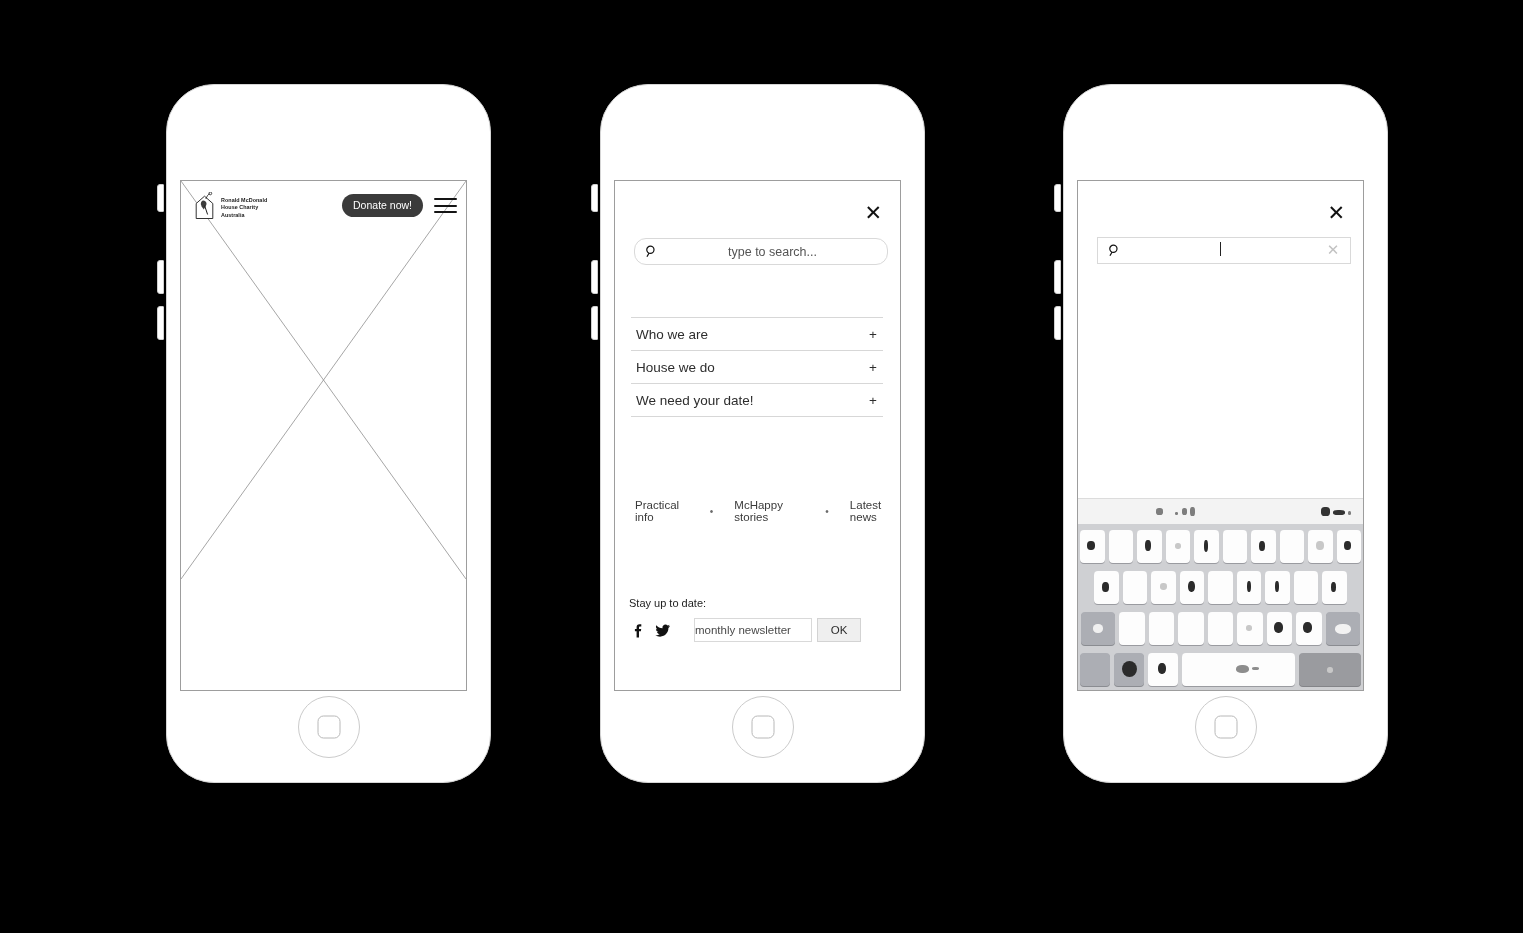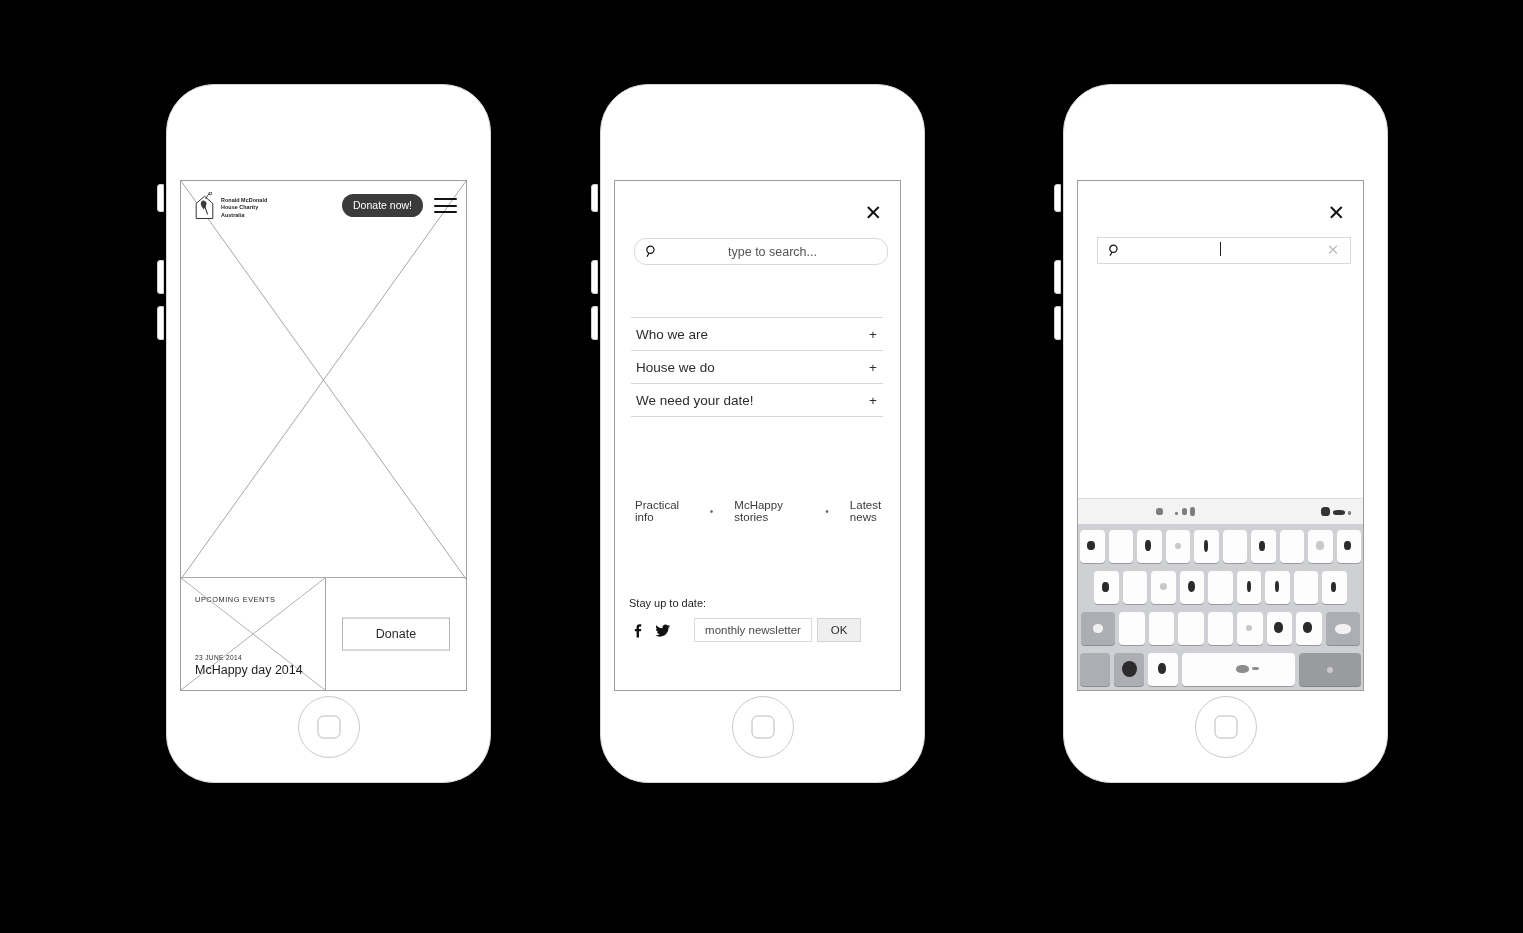--- a/index.html
+++ b/index.html
@@ -147,21 +147,21 @@
 
   .stay-label { position: absolute; left: 14px; top: 416px; font-size: 11px; color: #1d1d1d; }
   .subscribe-row { position: absolute; left: 14px; top: 437px; display: flex; align-items: center; }
   .soc { width: 17px; height: 17px; cursor: pointer; }
   .soc-fb { margin-right: 8px; }
   .soc-tw { margin-right: 0; }
   .news-input {
     margin-left: 23px; width: 118px; height: 24px;
     border: 1.1px solid #d9d9d9; background: #fff;
     font-family: inherit; font-size: 11.5px; color: #4a4a4a;
-    text-align: center; outline: none; padding: 0;
+    text-align: left; outline: none; padding: 0;
   }
   .news-input::placeholder { color: #4a4a4a; opacity: 1; }
   .ok-btn {
     margin-left: 5px; width: 44px; height: 24px;
     border: 1.1px solid #d3d3d3; background: #efefef;
     font-family: inherit; font-size: 11.5px; color: #2d2d2d;
     cursor: pointer;
   }
 
   
@@ -229,36 +229,20 @@
         <button class="donate-pill">Donate now!</button>
 
         <div class="hamburger">
           <i></i>
           <i></i>
           <i></i>
         </div>
       </div>
 
 
-      <div class="events-strip">
-        <div class="events-left">
-          <div class="xbox" style="left:0;top:0;width:100%;height:100%;">
-            <svg viewBox="0 0 145 113" preserveAspectRatio="none">
-              <line x1="0" y1="0" x2="145" y2="113" stroke="#9a9a9a" stroke-width="0.8"></line>
-              <line x1="145" y1="0" x2="0" y2="113" stroke="#9a9a9a" stroke-width="0.8"></line>
-            </svg>
-          </div>
-          <div class="ev-kicker">UPCOMING EVENTS</div>
-          <div class="ev-date">23 JUNE 2014</div>
-          <div class="ev-name">McHappy day 2014</div>
-        </div>
-        <div class="events-right">
-          <button class="donate-outline">Donate</button>
-        </div>
-      </div>
     </div>
 
     <div class="home-btn">
       <div class="home-sq"></div>
     </div>
   </div>
 
   <div class="phone" style="left:600px; top:84px;">
     <div class="phone-body"></div>
     <div class="side-btn side-silent"></div>

